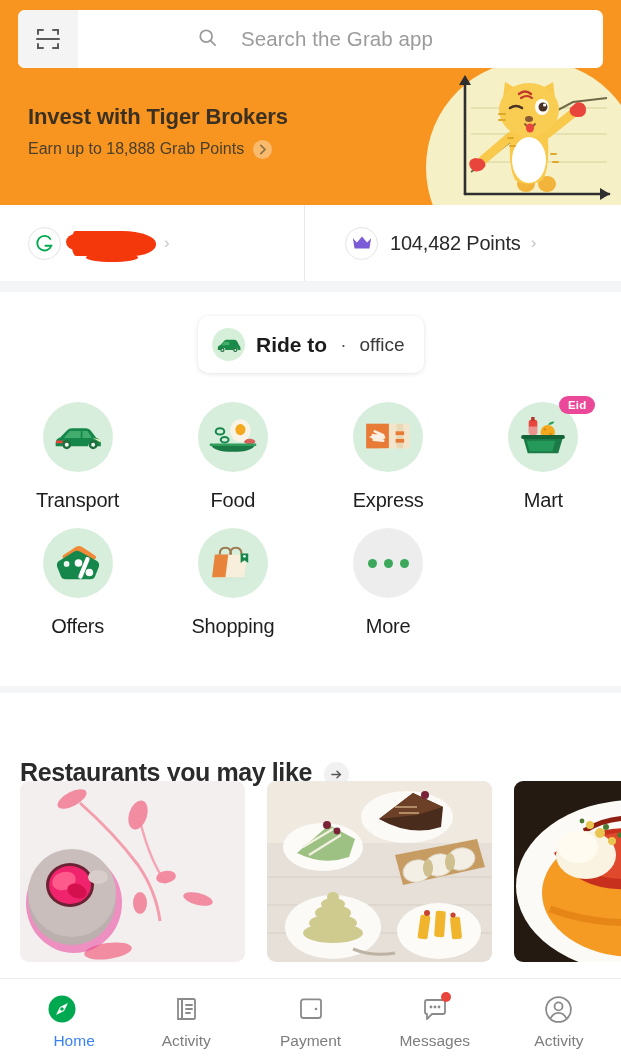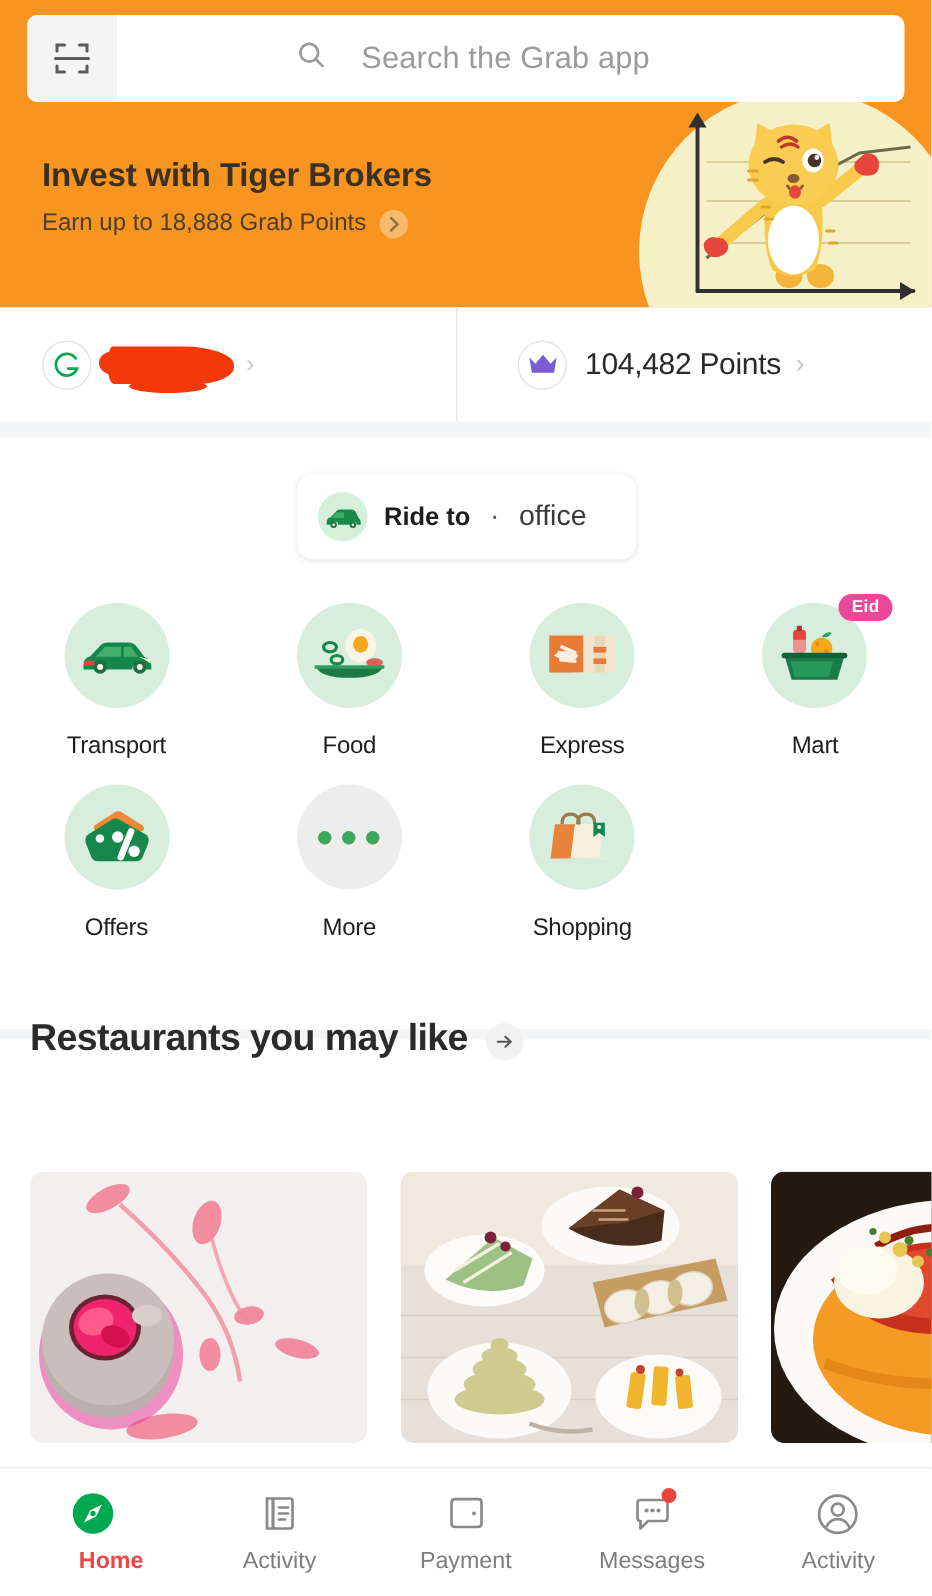--- a/index.html
+++ b/index.html
@@ -86,68 +86,68 @@
   .ride-chip{
     position:absolute; left:198px; top:316px; width:226px; height:57px;
     background:#fff; border-radius:10px;
     box-shadow:0 1px 5px rgba(0,0,0,.10), 0 0 0 .5px rgba(0,0,0,.025);
     display:flex; align-items:center; padding-left:14px; gap:11px;
   }
   .ride-ico{
     width:33px; height:33px; border-radius:50%; background:#D6EFD9;
     display:flex; align-items:center; justify-content:center; flex:0 0 33px;
   }
-  .ride-label{ font-size:17px; font-weight:bold; color:#1C1C1C; }
+  .ride-label{ font-size:21px; font-weight:bold; color:#1C1C1C; }
   .ride-dot{ font-size:19px; color:#555; margin:0 2px; }
   .ride-dest{ font-size:19px; color:#3A3A3A; }
 
   
   .grid{
     position:absolute; left:0; top:402px; width:621px;
     display:grid; grid-template-columns:repeat(4,1fr); row-gap:16px;
   }
   .tile{ display:flex; flex-direction:column; align-items:center; }
   .tile-ico{
     width:70px; height:70px; border-radius:50%; background:#D7EEDC;
     display:flex; align-items:center; justify-content:center; position:relative;
   }
   .tile-ico.plain{ background:#EDEDED; }
-  .tile-label{ margin-top:17px; font-size:16px; color:#1E1E1E; letter-spacing:-.2px; }
+  .tile-label{ margin-top:17px; font-size:20px; color:#1E1E1E; letter-spacing:-.2px; }
   .eid-badge{
     position:absolute; right:-17px; top:-6px;
     background:#ec4899; color:#fff; font-size:11.5px; font-weight:bold;
     padding:3px 9px; border-radius:11px; letter-spacing:.2px;
   }
   .more-dots{ display:flex; gap:7px; }
   .more-dots i{ width:9px; height:9px; border-radius:50%; background:#3BA85C; display:block; }
 
   .sect-divider{ position:absolute; left:0; top:686px; width:621px; height:7px; background:#F4F5F6; }
 
   
-  .rest-head{ position:absolute; left:20px; top:678px; display:flex; align-items:flex-end; gap:12px; }
+  .rest-head{ position:absolute; left:20px; top:758px; display:flex; align-items:flex-end; gap:12px; }
   .rest-title{ font-size:25px; font-weight:bold; color:#2B2B2B; letter-spacing:-.4px; }
   .rest-arrow{
     width:25px; height:25px; border-radius:50%; background:#F1F1F1;
     display:flex; align-items:center; justify-content:center;
   }
   .rest-strip{
     position:absolute; left:20px; top:781px; display:flex; gap:22px;
   }
   .rcard{ width:225px; height:181px; border-radius:9px; overflow:hidden; flex:0 0 225px; position:relative; }
   .rcard svg{ display:block; width:100%; height:100%; }
 
   
   .botnav{
     position:absolute; left:0; bottom:0; width:621px; height:86px;
     background:#fff; border-top:1px solid #EDEDED;
     display:flex; align-items:center;
   }
   .nav-item{ flex:1; display:flex; flex-direction:column; align-items:center; gap:7px; position:relative; }
   .nav-lbl{ font-size:15.5px; color:#7D7D7D; }
-  .nav-item.active .nav-lbl{ color:#ef4444; font-weight:bold;margin-left:24px; }
+  .nav-item.active .nav-lbl{ color:#3b82f6; font-weight:normal;margin-left:24px; }
   .nav-ico{ width:31px; height:31px; position:relative; display:flex; align-items:center; justify-content:center; }
   .nav-badge{
     position:absolute; right:-1px; top:-2px; width:10px; height:10px;
     border-radius:50%; background:#E8453C;
   }
 </style>
 </head>
 <body>
 
 <div class="top-orange">
@@ -360,45 +360,45 @@
           <circle cx="26.5" cy="20" r="4"></circle>
           <circle cx="38" cy="30" r="4"></circle>
           <rect x="30" y="13" width="4.6" height="24" rx="2.2" transform="rotate(22 32 25)"></rect>
         </g>
       </svg>
     </div>
     <div class="tile-label">Offers</div>
   </div>
 
   <div class="tile">
-    <div class="tile-ico plain">
-      <span class="more-dots">
-          <i></i>
-          <i></i>
-          <i></i>
-        </span>
-    </div>
-    <div class="tile-label">More</div>
-  </div>
-
-  <div class="tile">
     <div class="tile-ico">
       <svg width="48" height="40" viewBox="0 0 50 42">
         <path d="M6 12 h18 l3 24 H3z" fill="#E8833C"></path>
         <path d="M20 12 h20 l-3 24 H17z" fill="#F7EEDB"></path>
         <g fill="none" stroke="#9B7B4F" stroke-width="2.2">
           <path d="M11 12 q0 -7 6 -7 q6 0 6 7"></path>
           <path d="M22 12 q0 -7 6 -7 q6 0 6 7"></path>
         </g>
         <path d="M33 11 h8 v10 l-4 -3 l-4 3z" fill="#16874A"></path>
         <circle cx="37" cy="14" r="1.4" fill="#E9F7EE"></circle>
         <ellipse cx="24" cy="38" rx="19" ry="2" fill="#D4EBDA"></ellipse>
       </svg>
     </div>
     <div class="tile-label">Shopping</div>
+  </div>
+
+  <div class="tile">
+    <div class="tile-ico plain">
+      <span class="more-dots">
+          <i></i>
+          <i></i>
+          <i></i>
+        </span>
+    </div>
+    <div class="tile-label">More</div>
   </div>
 </div>
 
 <div class="sect-divider"></div>
 
 <div class="rest-head">
   <span class="rest-title">Restaurants you may like</span>
   <span class="rest-arrow">
     <svg width="13" height="13" viewBox="0 0 14 14" fill="none" stroke="#555" stroke-width="1.5" stroke-linecap="round">
         <path d="M2 7 h9"></path>

